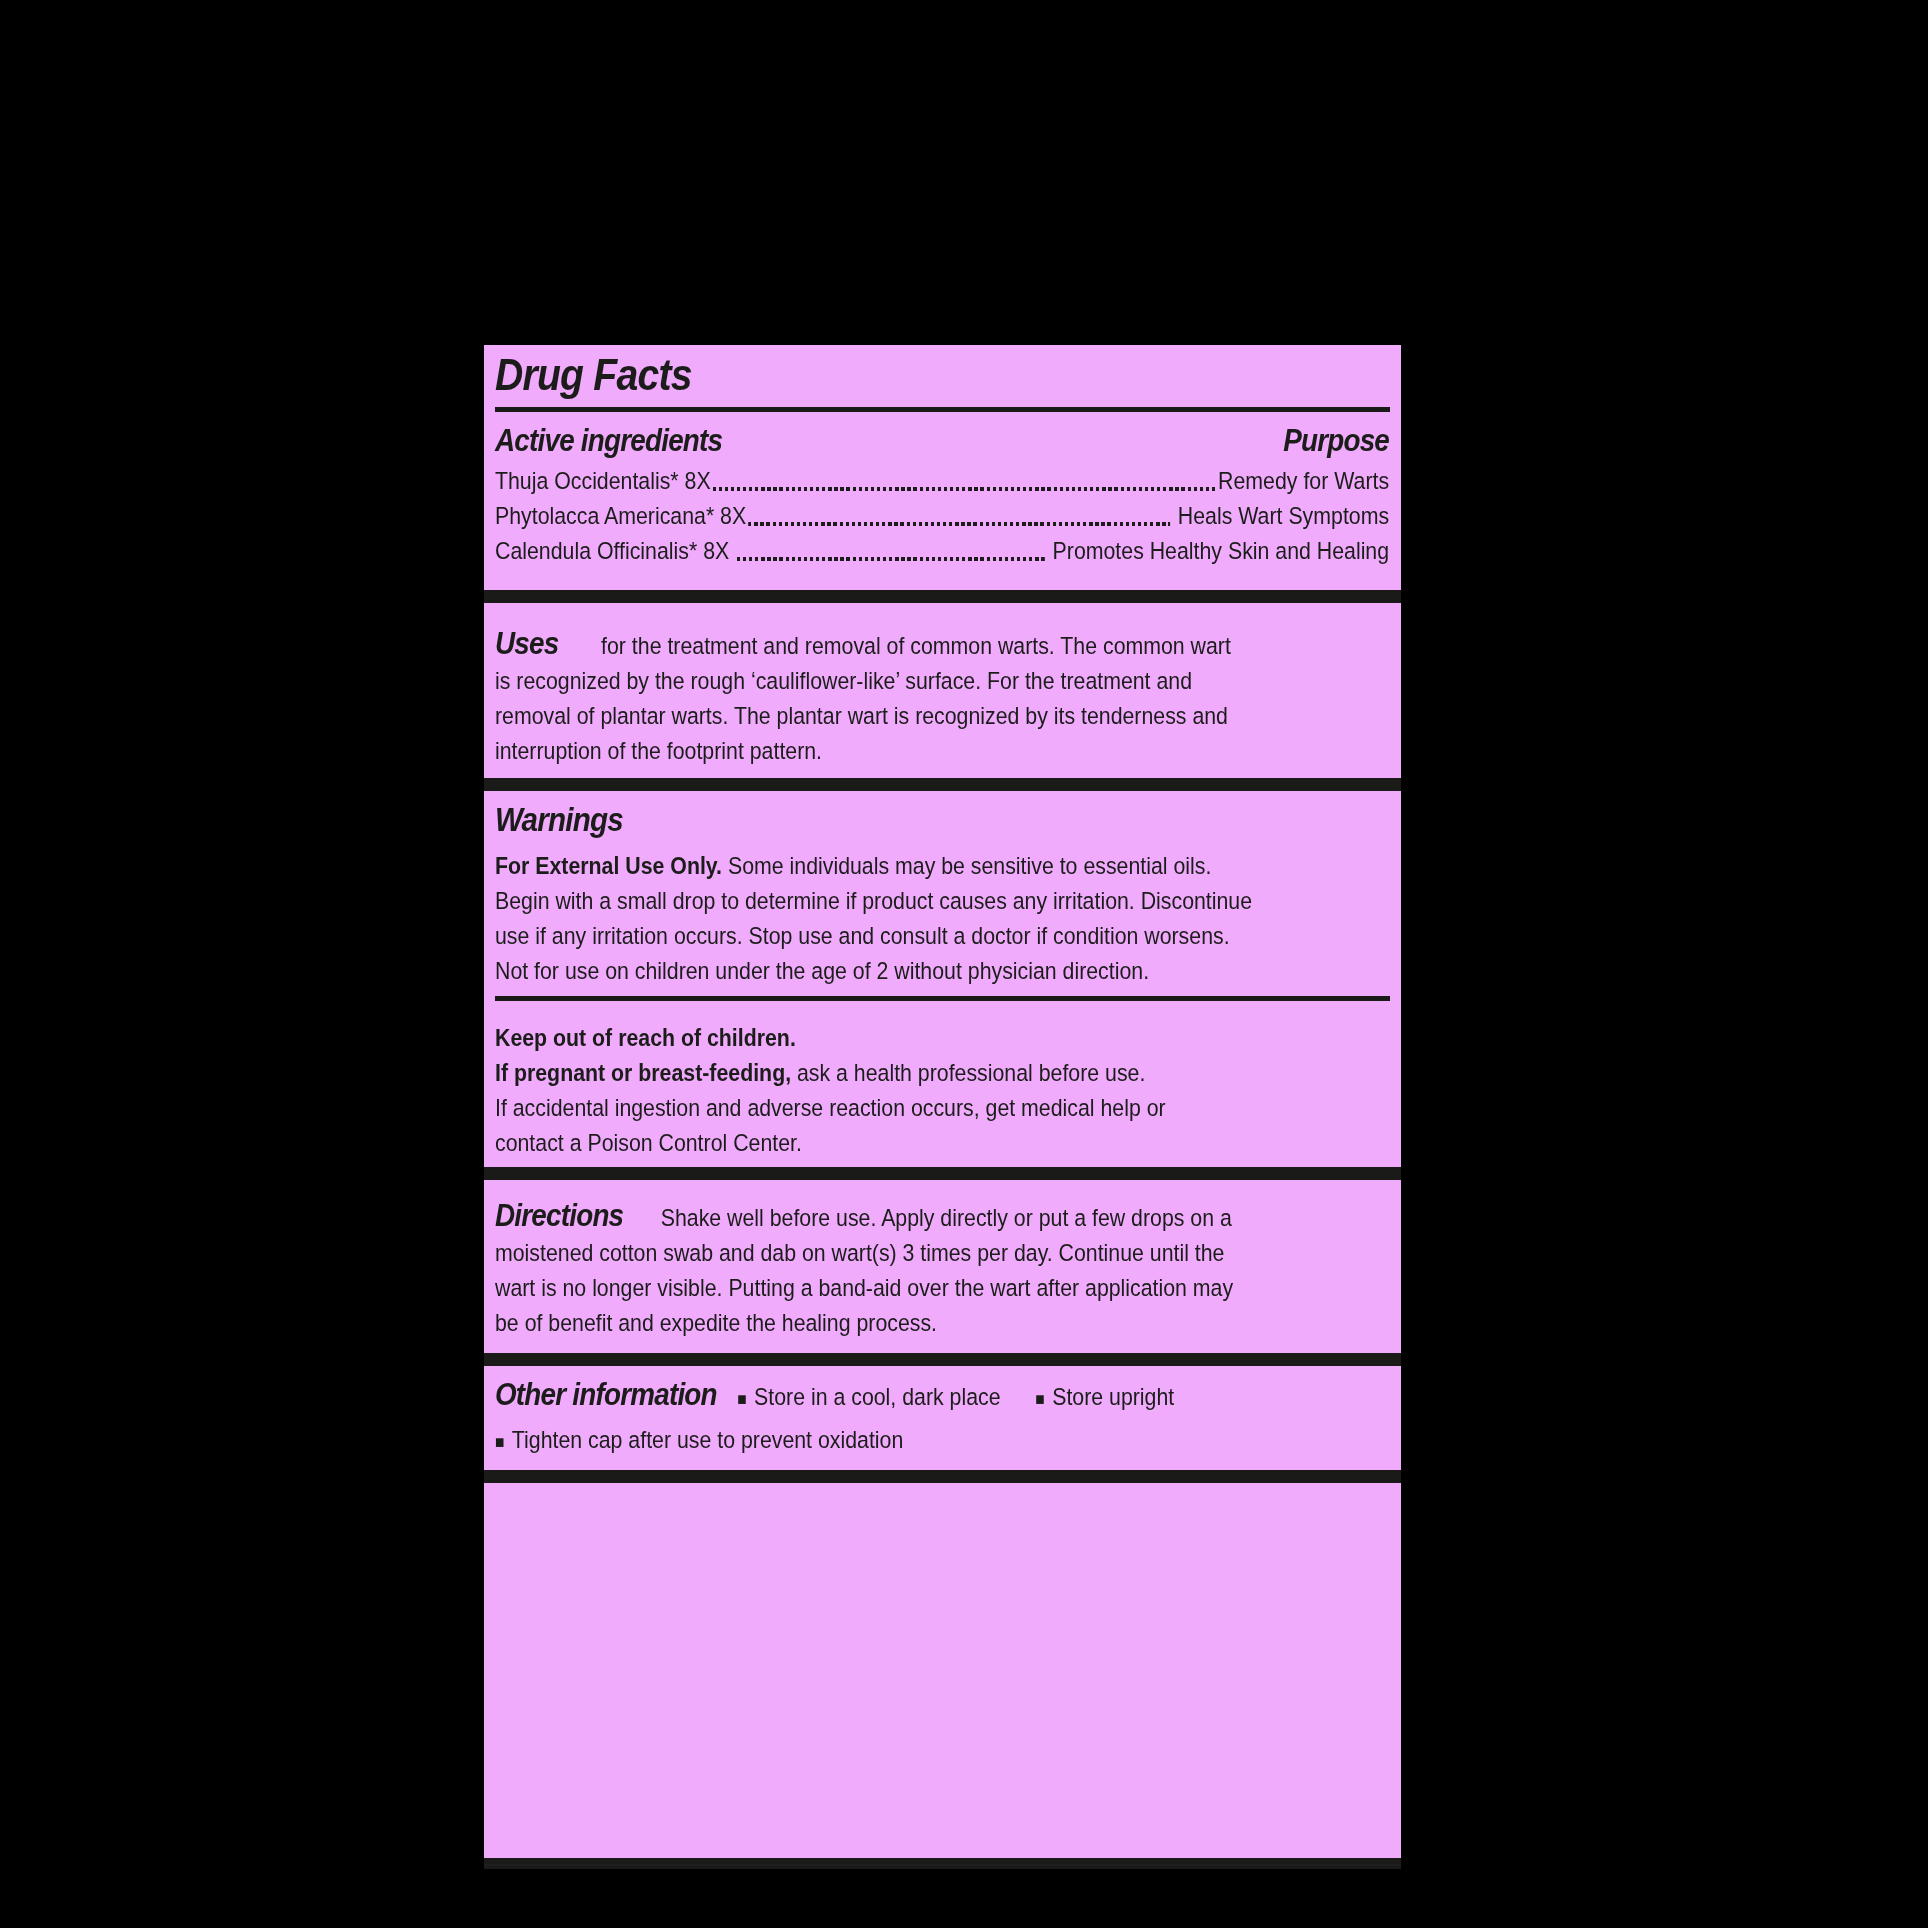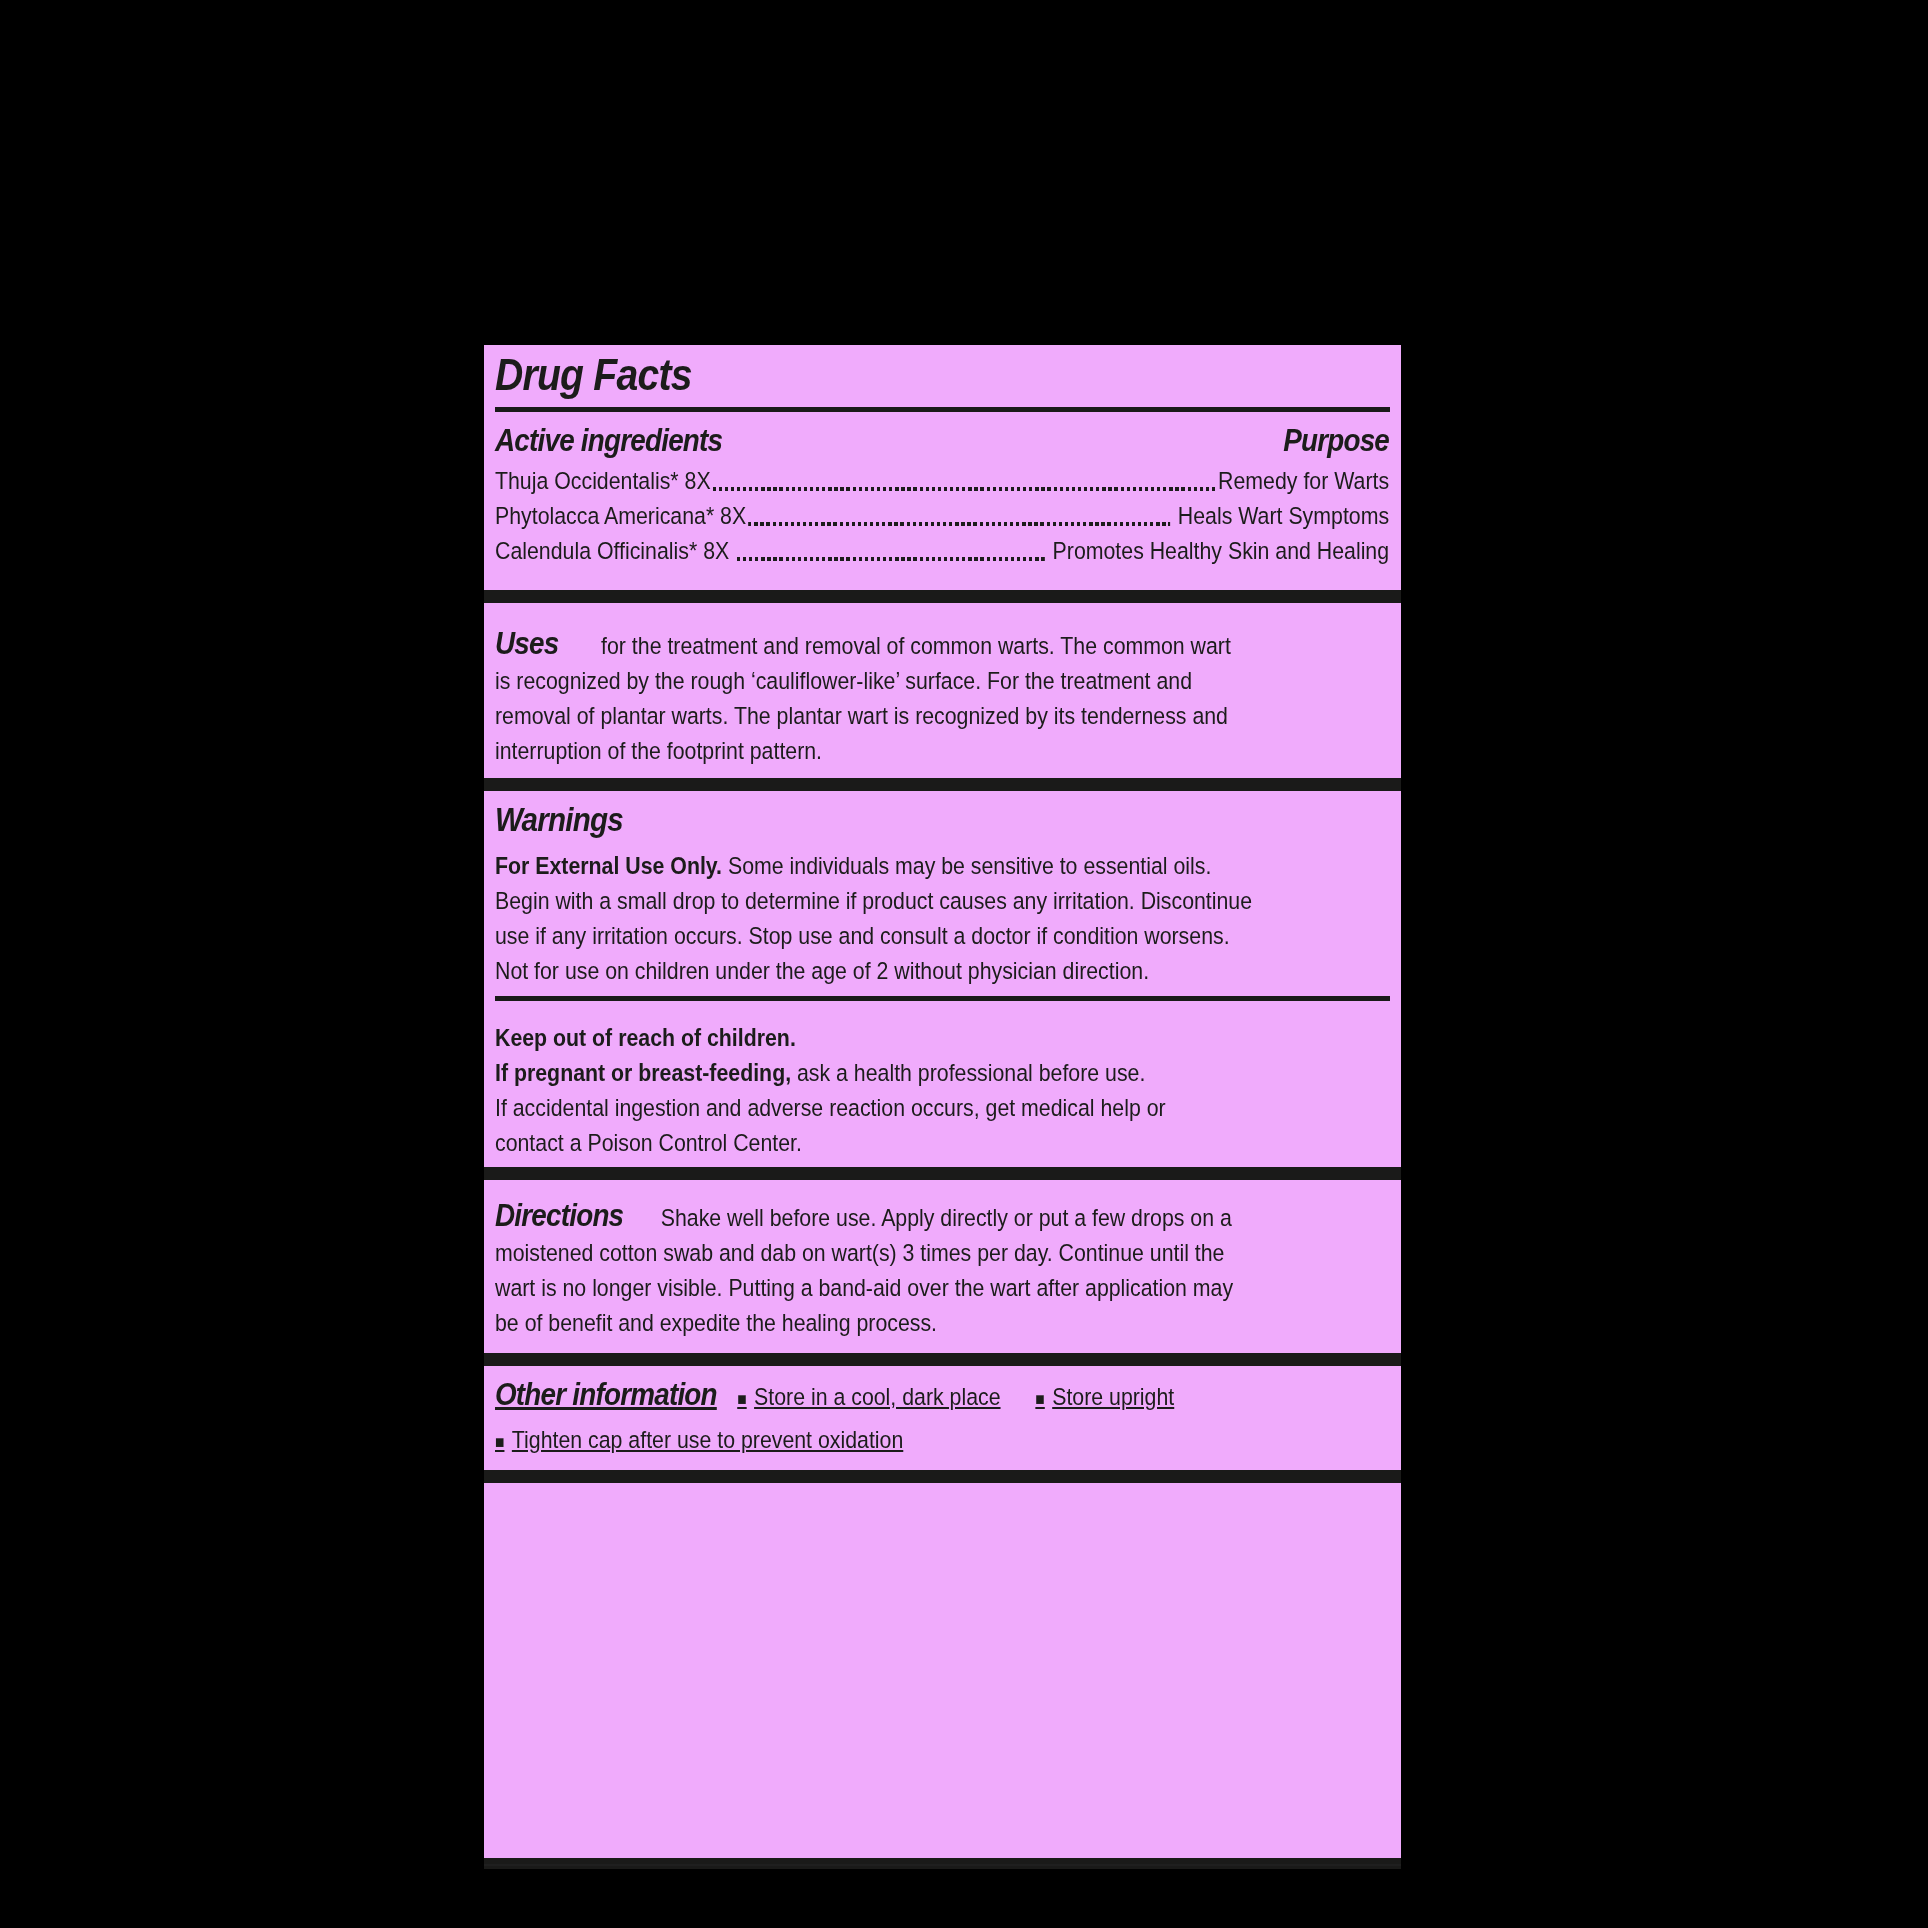--- a/index.html
+++ b/index.html
@@ -24,21 +24,21 @@
   .ai-head{margin-top:9.4px;display:flex;justify-content:space-between;align-items:baseline;
            font-size:32px;line-height:38px;}
   .ai-rows{margin-top:3.8px;}
   .ai-row{display:flex;align-items:baseline;font-size:24.5px;line-height:35px;}
   .leader{flex:1;height:3.8px;align-self:flex-end;margin:0 1.9px 7.5px 1.9px;
           background-image:repeating-linear-gradient(to right,#1c1c1b 0 3.8px,transparent 3.8px 7px);}
   .leader.gap-r{margin-right:8.5px;}
   .leader.gap-lr{margin-left:8.5px;margin-right:8.5px;}
   .uses{margin-top:23.5px;} .warn-lines{margin-top:7.5px;} .keep{margin-top:19px;}
   .warnhead{margin-top:8.5px;font-size:34px;line-height:41px;}
-  .directions{margin-top:18px;} .other{margin-top:6.6px;text-decoration:underline;} .inactive{margin-top:7.5px;}
+  .directions{margin-top:18px;} .other{margin-top:6.6px;} .inactive{margin-top:7.5px;}
   .lead-line .hd-inline{line-height:35px;}
   .big-line{line-height:45px;display:flex;align-items:baseline;}
   .gap-uses{margin-right:49px;} .gap-dir{margin-right:43px;}
   .gap-other{margin-right:23.5px;} .gap-inactive{margin-right:27px;}
   .gap-bullets{margin-right:40px;}
   .sq::before{content:"■";font-size:18px;margin-right:8.5px;}
   .split{display:flex;justify-content:space-between;align-items:baseline;}
 </style>
 </head>
 <body>

